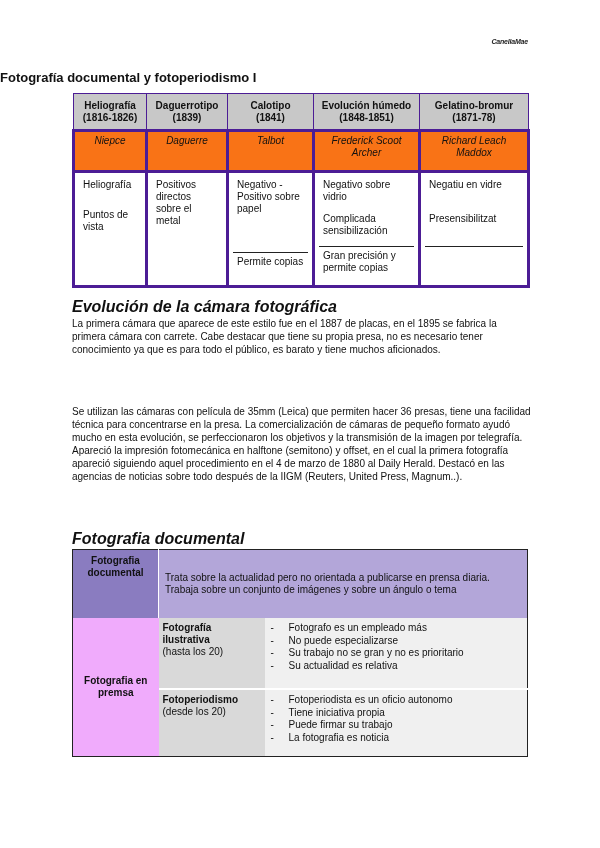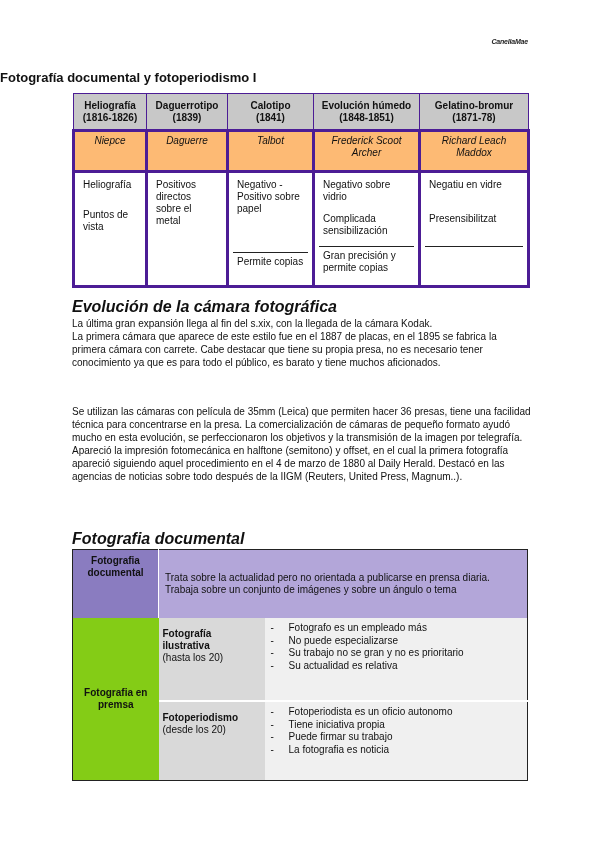--- a/index.html
+++ b/index.html
@@ -4,34 +4,34 @@
 <style>
   html, body { margin: 0; padding: 0; background: #ffffff; }
   body { width: 600px; height: 848px; position: relative; overflow: hidden;
          font-family: "Liberation Sans", sans-serif; color: #111; }
   .author { position: absolute; top: 38px; right: 72px; font-size: 7px; font-style: italic; font-weight: bold; color: #222; letter-spacing: -0.2px; }
   .doc-title { position: absolute; top: 70px; left: 0; width: 600px; font-size: 13px; font-weight: bold; color: #111; }
 
   table.t1 { position: absolute; top: 93px; left: 72px; width: 455px; border-collapse: collapse; font-size: 10px; table-layout: fixed; }
   table.t1 td, table.t1 th { border: 3px solid #4c1d95; vertical-align: top; padding: 3px 4px; line-height: 12px; }
   table.t1 th { background: #c8c8c8; font-weight: bold; text-align: center; vertical-align: middle; height: 29px; border-width: 1.5px; }
-  table.t1 tr.authors td { background: #fdba74; font-style: italic; text-align: center; height: 32px; margin-top: 48px; }
+  table.t1 tr.authors td { background: #f97316; font-style: italic; text-align: center; height: 32px; margin-top: 48px; }
   .cellpart { padding: 0; }
   .subcell { padding: 3px 4px; border-top: 1px solid #222; }
   .subcell:first-child { border-top: none; }
 
   .section-h { position: absolute; left: 72px; font-size: 16px; font-weight: bold; font-style: italic; }
   .para { position: absolute; left: 72px; width: 460px; font-size: 10px; line-height: 13px; }
 
   table.t2 { position: absolute; top: 549px; left: 72px; width: 455px; border-collapse: collapse; font-size: 10px; table-layout: fixed; border: 1.5px solid #222; }
   table.t2 td { vertical-align: top; line-height: 12px; }
   .t2-head-l { background: #8a7cc0; font-weight: bold; text-align: center; padding: 5px 4px; border-right: 1px solid #fff; color: #111; }
   .t2-head-r { background: #b3a6d9; padding: 22px 6px; color: #111; }
-  .t2-label { background: #84cc16; font-weight: bold; text-align: center; vertical-align: middle !important; padding: 4px; }
-  .t2-sub { background: #d9d9d9; padding: 10px 4px; border-bottom: 2px solid #fff; }
+  .t2-label { background: #f0abfc; font-weight: bold; text-align: center; vertical-align: middle !important; padding: 4px; }
+  .t2-sub { background: #d9d9d9; padding: 4px 4px; border-bottom: 2px solid #fff; }
   .t2-list { background: #f0f0f0; padding: 4px 6px; border-bottom: 2px solid #fff; }
   .t2-list ul { list-style: none; margin: 0; padding: 0; }
   .t2-list li { position: relative; padding-left: 18px; line-height: 12.5px; }
   .t2-list li .dash { position: absolute; left: 0; }
   .last td { border-bottom: none; }
 </style>
 </head>
 <body>
 
 <div class="author">CanellaMae</div>
@@ -82,21 +82,20 @@
       <div class="subcell" style="height:28px;border-top:none">Negatiu en vidre</div>
       <div class="subcell" style="height:30px;border-top:none">Presensibilitzat</div>
       <div class="subcell" style="height:24px;border-top:1px solid #222"></div>
     </td>
   </tr>
 </tbody>
   </table>
 
 <div class="section-h" style="top:298px">Evolución de la cámara fotográfica</div>
 <div class="para" style="top:317px">
-  <div>La última gran expansión llega al fin del s.xix, con la llegada de la cámara Kodak.</div>
   <div>La primera cámara que aparece de este estilo fue en el 1887 de placas, en el 1895 se fabrica la primera cámara con carrete. Cabe destacar que tiene su propia presa, no es necesario tener conocimiento ya que es para todo el público, es barato y tiene muchos aficionados.</div>
 </div>
 <div class="para" style="top:405px">Se utilizan las cámaras con película de 35mm (Leica) que permiten hacer 36 presas, tiene una facilidad técnica para concentrarse en la presa. La comercialización de cámaras de pequeño formato ayudó mucho en esta evolución, se perfeccionaron los objetivos y la transmisión de la imagen por telegrafía. Apareció la impresión fotomecánica en halftone (semitono) y offset, en el cual la primera fotografía apareció siguiendo aquel procedimiento en el 4 de marzo de 1880 al Daily Herald. Destacó en las agencias de noticias sobre todo después de la IIGM (Reuters, United Press, Magnum..).</div>
 
 <div class="section-h" style="top:530px">Fotografia documental</div>
 
 <table class="t2">
   <colgroup>
       <col style="width:86px">
       <col style="width:106px">

